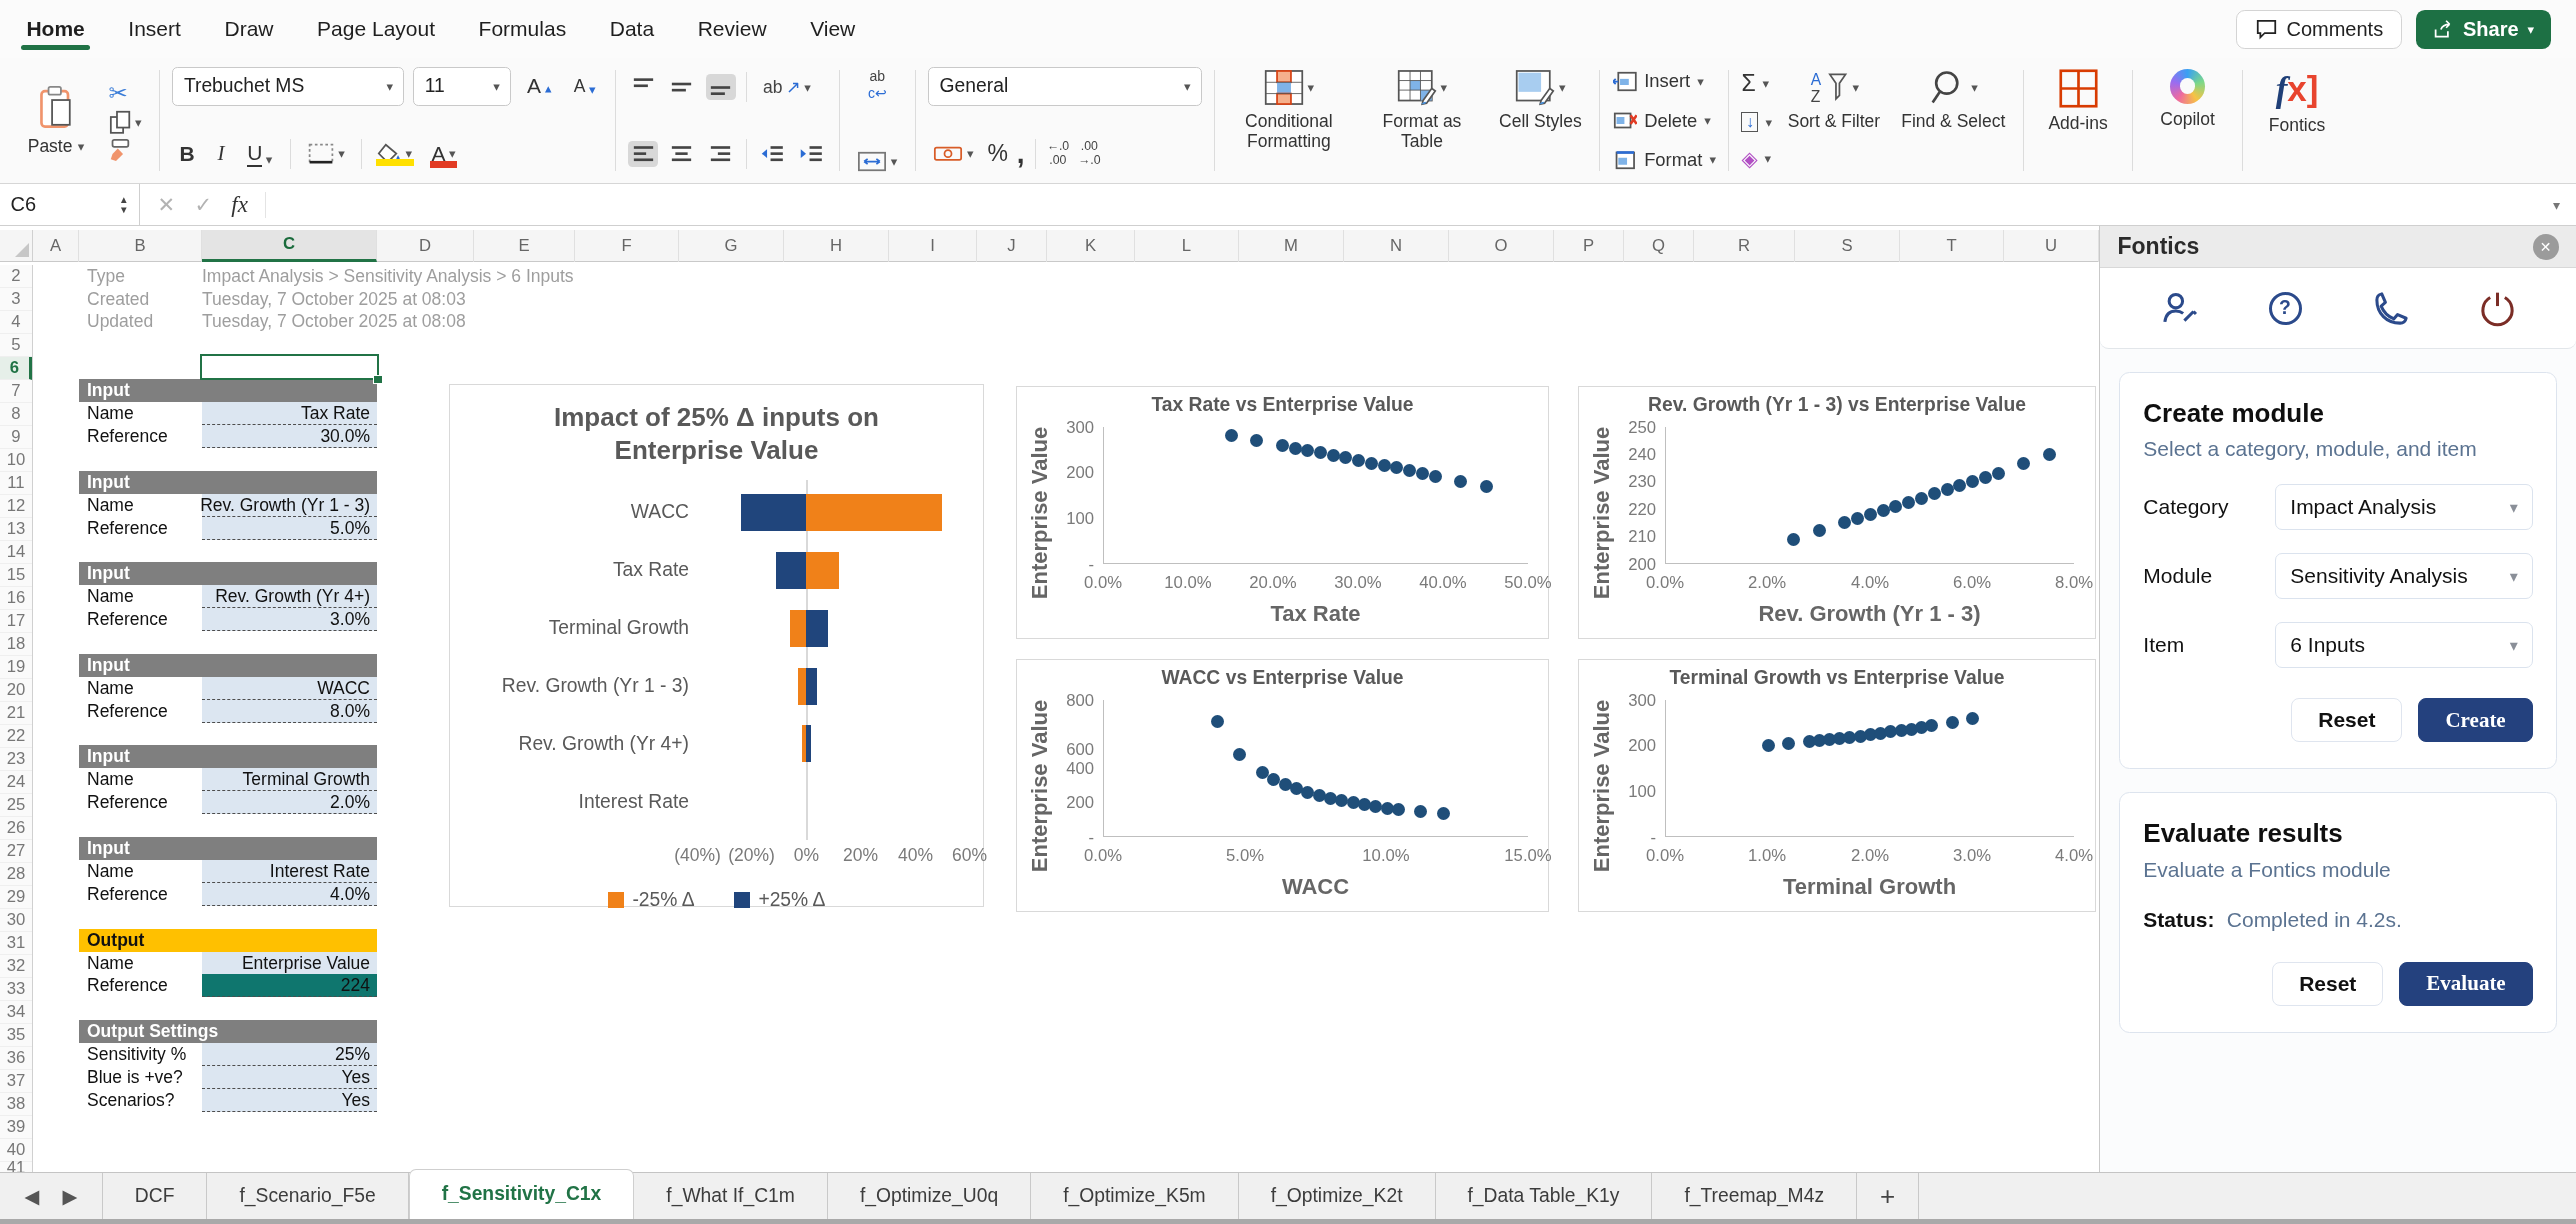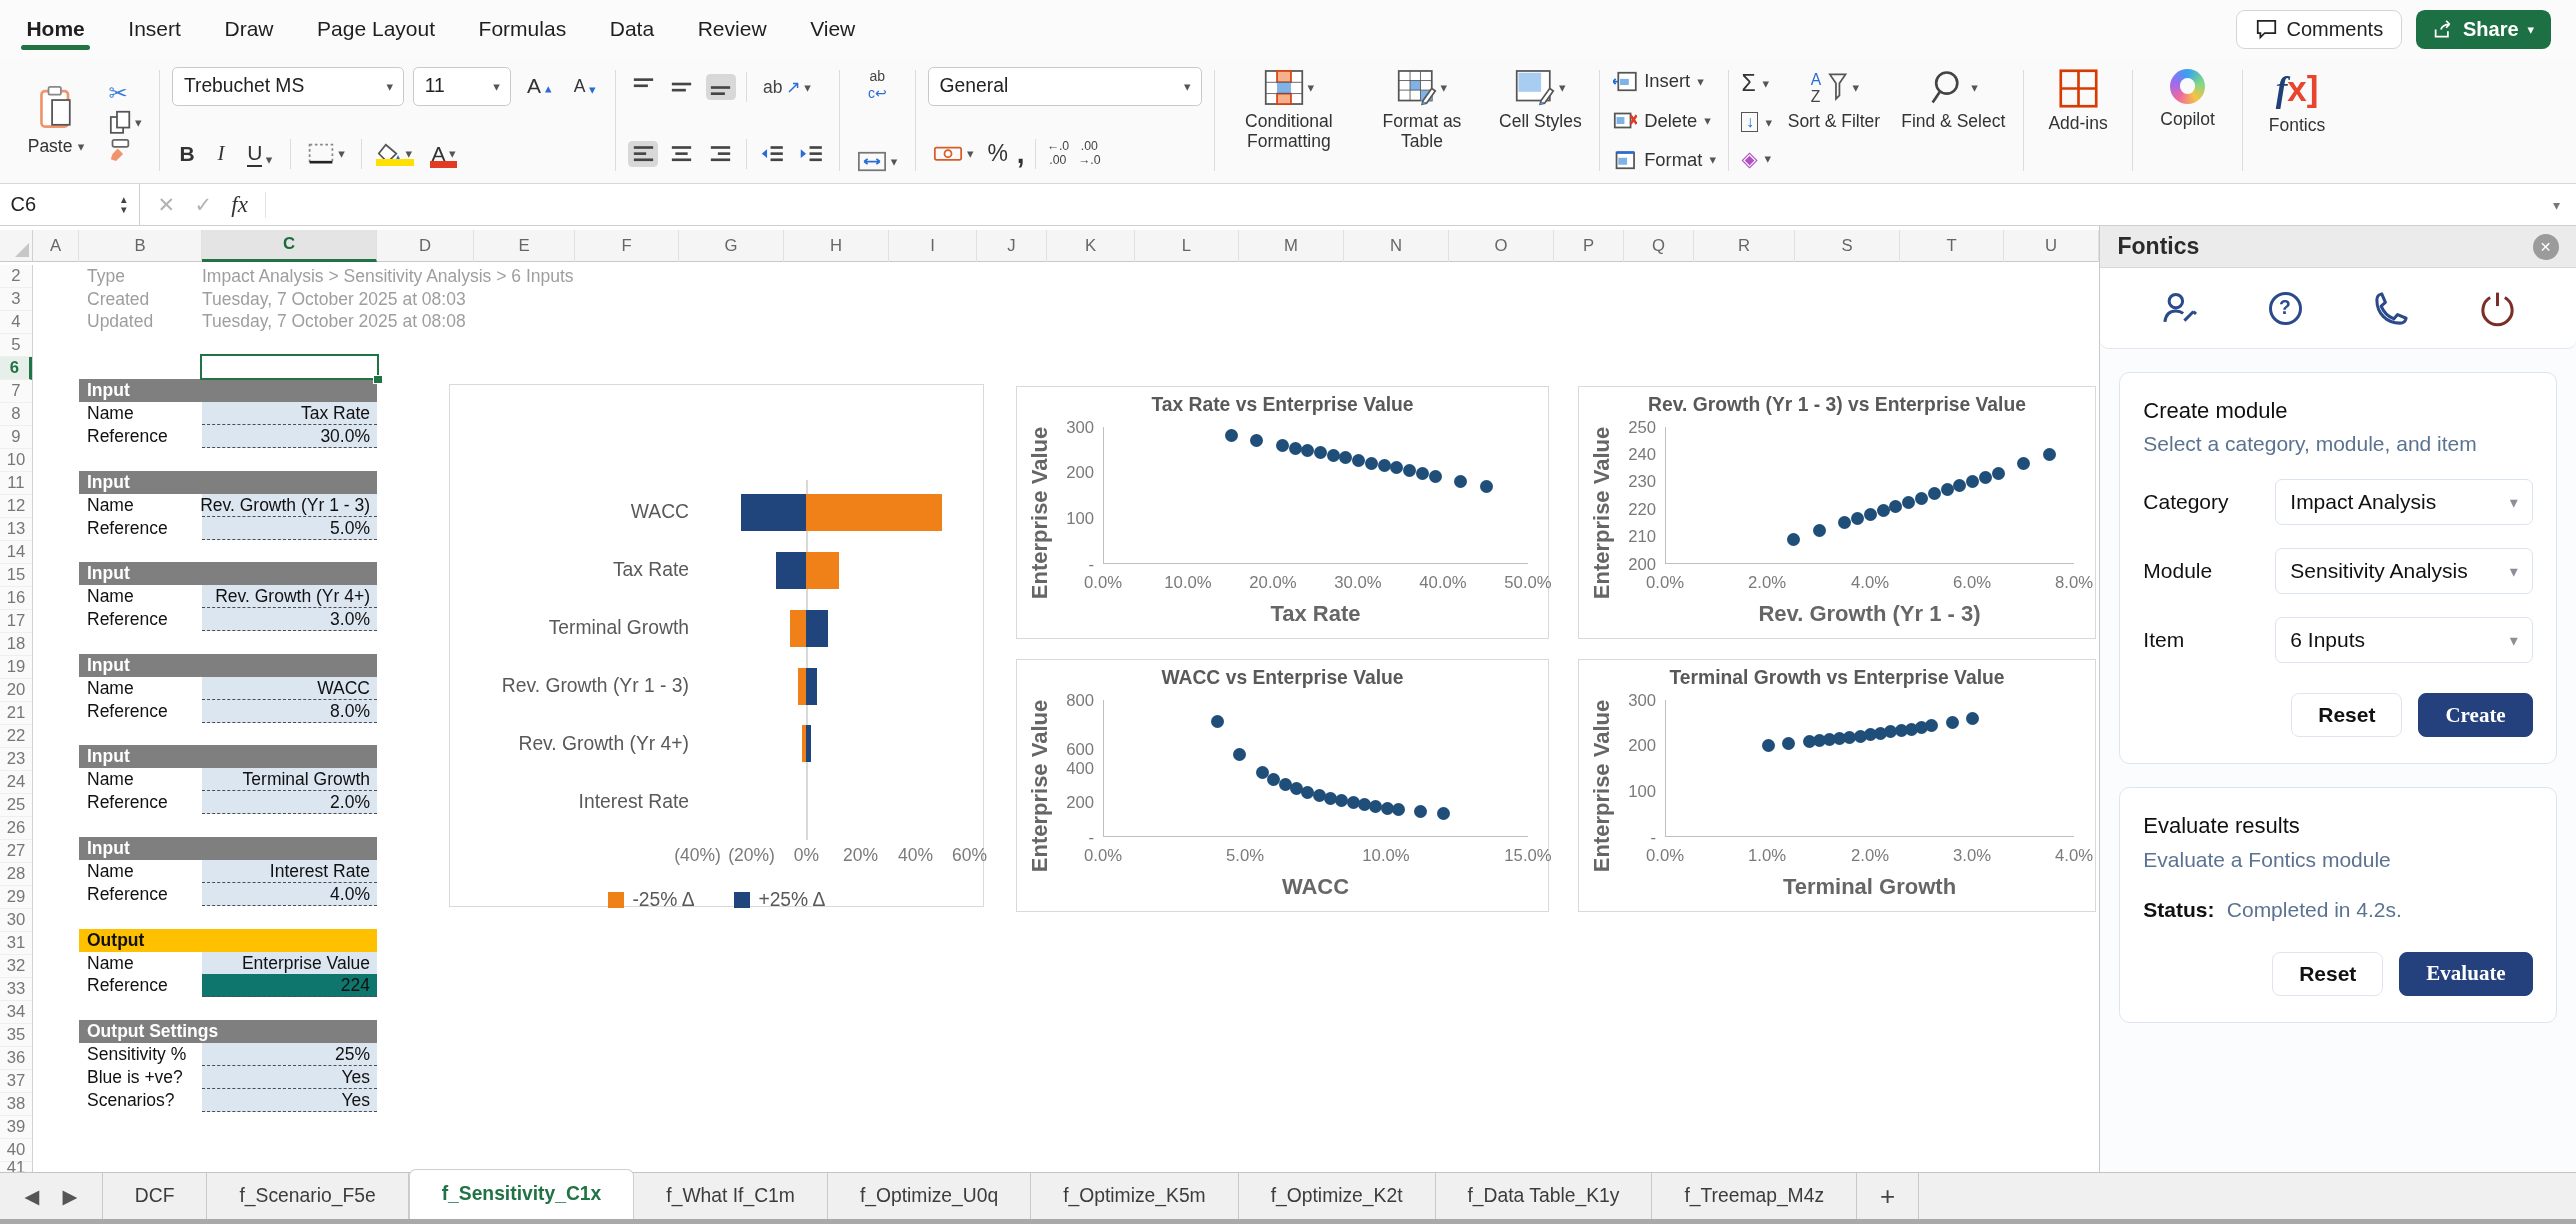--- a/index.html
+++ b/index.html
@@ -99,21 +99,21 @@
   .ptitle { font-size:23px; font-weight:600; color:#2b2b2b; }
   .pclose { margin-left:auto; width:26px; height:26px; border-radius:50%; background:#9b9b9b; color:#fff; font-size:14px; display:flex; align-items:center; justify-content:center; }
   .picons { height:81px; background:#fff; border-bottom:0.9px solid #e2e6ea; display:flex; align-items:center; justify-content:space-around; padding:0 26px; border-radius:0 0 8.8px 8.8px; }
   .picon { width:40px; height:40px; display:flex; align-items:center; justify-content:center; }
   .helpcirc { width:33px; height:33px; border:3.5px solid #2b4a8b; border-radius:50%; color:#2b4a8b; font-size:19.3px; font-weight:bold; display:flex; align-items:center; justify-content:center; }
   .ptabs { display:flex; margin:26px 19.3px 0; border-bottom:2.6px solid #e3e8ef; }
   .ptab { flex:1; font-size:22px; padding:5.3px 3.5px 14px; color:#74879e; position:relative; }
   .ptab.active { color:#151515; }
   .ptab.active::after { content:""; position:absolute; left:0; right:0; bottom:-2.6px; height:5.3px; background:#1e3a6e; }
   .pcard { background:#fff; border:1.8px solid #dde4ee; border-radius:10.5px; margin:23px 19.3px 0; padding:24.6px 23px 26px; }
-  .pcard h3 { font-size:22px; color:#0f0f0f; margin-bottom:8.8px; font-weight:normal; }
+  .pcard h3 { font-size:26px; color:#0f0f0f; margin-bottom:8.8px; font-weight:bold; }
   .psub { font-size:21px; color:#5b7391; }
   .pfield { display:flex; align-items:center; margin-top:23px; }
   .plab { width:132px; font-size:21px; color:#111; }
   .pselect { flex:1; border:1.8px solid #dbe3ee; border-radius:7px; height:46px; display:flex; align-items:center; padding:0 14px; font-size:21px; color:#111; background:#fff; }
   .pselect .chev { margin-left:auto; color:#8a8f98; font-size:16px; }
   .pbtns { display:flex; justify-content:flex-end; gap:16px; margin-top:30px; }
   .pbtn { height:44px; border-radius:8px; font-size:21px; font-weight:600; display:flex; align-items:center; justify-content:center; padding:0 26px; }
   .pbtn.secondary { background:#fff; border:1.8px solid #dfe5ef; color:#111; }
   .pbtn.primary { background:#24417e; color:#fff; border:1.8px solid #24417e;font-family:Liberation Serif, serif; }
   .pstatus { display:flex; gap:12.3px; margin-top:26px; font-size:21px; }
@@ -639,20 +639,21 @@
           <div class="cell vlabel" style="position: absolute; left: 79px; top: 840px; width: 123px; height: 23px;">Blue is +ve?</div>
           <div class="cell vvalue" style="position: absolute; left: 202px; top: 840px; width: 175px; height: 23px; background: rgb(220, 230, 241);">Yes</div>
           <div class="cell vlabel" style="position: absolute; left: 79px; top: 863px; width: 123px; height: 23px;">Scenarios?</div>
           <div class="cell vvalue" style="position: absolute; left: 202px; top: 863px; width: 175px; height: 23px; background: rgb(220, 230, 241);">Yes</div>
           <div class="selbox" style="position: absolute; left: 200px; top: 128px; width: 179px; height: 26.4px;">
             <div class="handle" style="right: -6.1px; bottom: -6.1px;"></div>
           </div>
         </div>
       <div id="charts">
           <div class="chart-card" style="position: absolute; left: 449px; top: 158px; width: 535px; height: 523px;">
+            <div class="t-title">Impact of 25% Δ inputs on Enterprise Value</div>
             <div class="t-zero" style="left: 356px; top: 95px; height: 360px;"></div>
             <div class="t-cat" style="position: absolute; left: 0px; top: 98px; width: 239px; height: 58px;">WACC</div>
             <div class="t-cat" style="position: absolute; left: 0px; top: 156px; width: 239px; height: 58px;">Tax Rate</div>
             <div class="t-cat" style="position: absolute; left: 0px; top: 214px; width: 239px; height: 58px;">Terminal Growth</div>
             <div class="t-cat" style="position: absolute; left: 0px; top: 272px; width: 239px; height: 58px;">Rev. Growth (Yr 1 - 3)</div>
             <div class="t-cat" style="position: absolute; left: 0px; top: 330px; width: 239px; height: 58px;">Rev. Growth (Yr 4+)</div>
             <div class="t-cat" style="position: absolute; left: 0px; top: 388px; width: 239px; height: 58px;">Interest Rate</div>
             <div class="t-bar" style="position: absolute; left: 356px; top: 109px; width: 136px; height: 37px; background: rgb(240, 129, 25);"></div>
             <div class="t-bar" style="position: absolute; left: 356px; top: 167px; width: 33px; height: 37px; background: rgb(240, 129, 25);"></div>
             <div class="t-bar" style="position: absolute; left: 340px; top: 225px; width: 16.3px; height: 37px; background: rgb(240, 129, 25);"></div>

